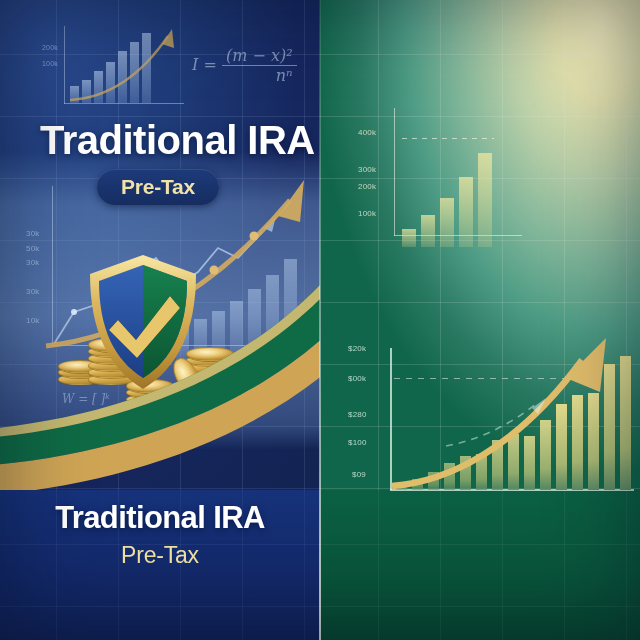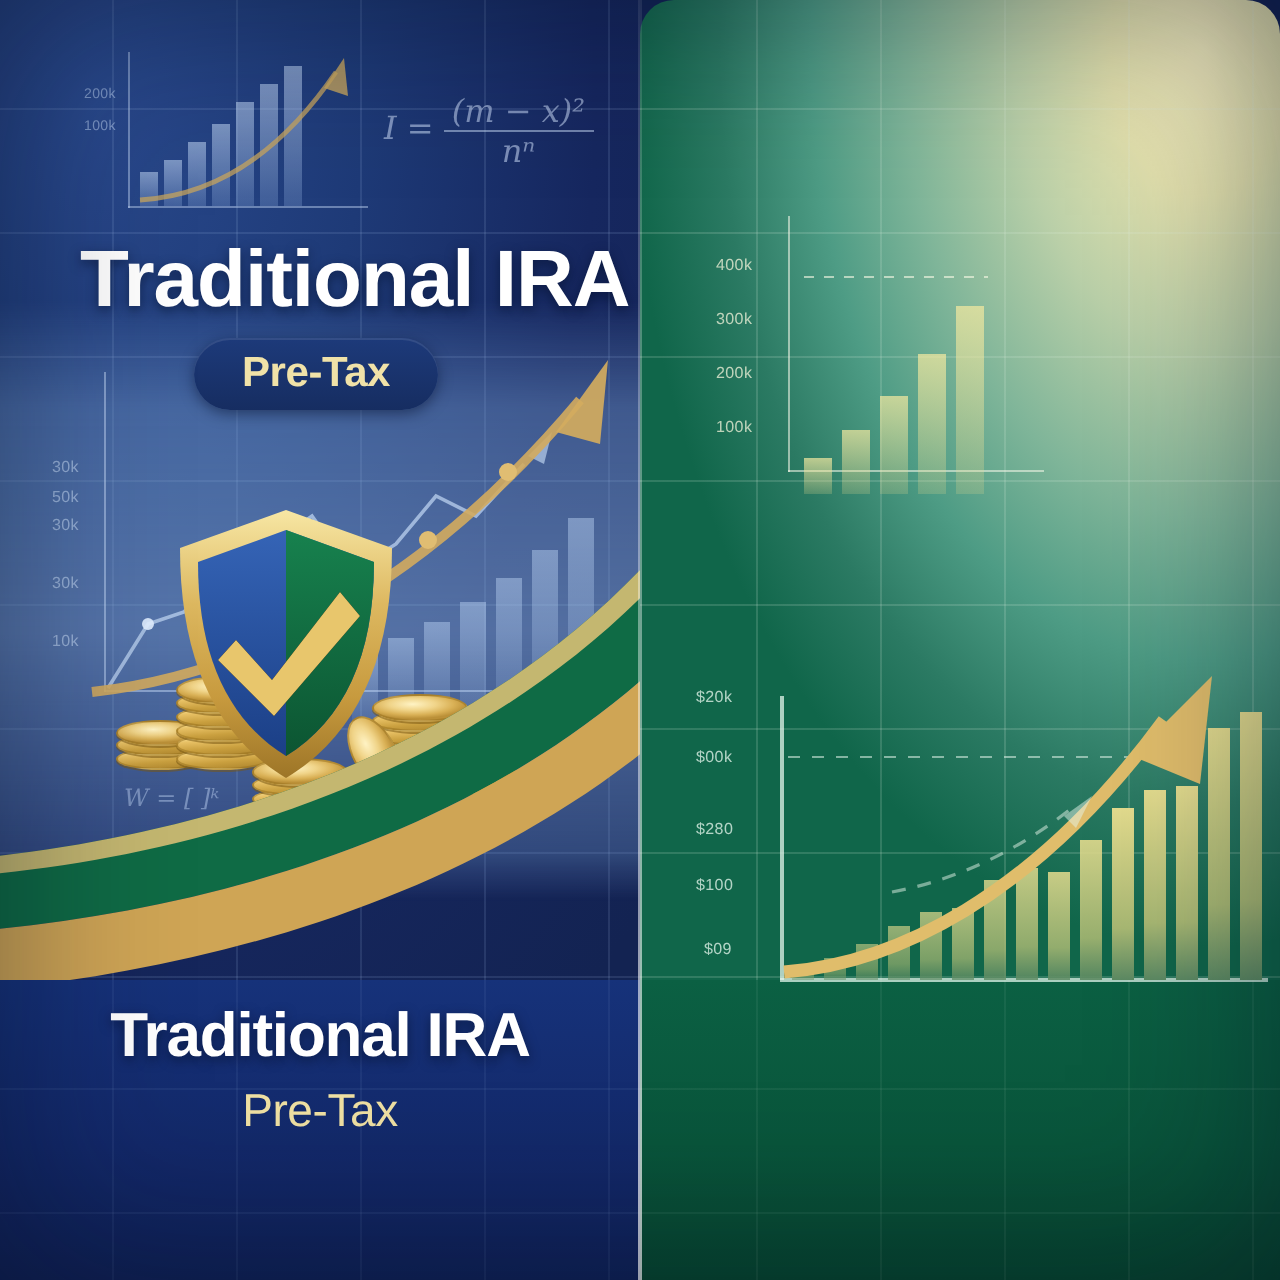--- a/index.html
+++ b/index.html
@@ -11,21 +11,20 @@
   }
   
   .panel{position:absolute;top:0;height:640px;width:320px;overflow:hidden;}
   .panel-left{left:0;
     background:
       radial-gradient(120% 90% at 15% 8%, #2a4a8e 0%, #1e3a77 35%, #16275f 65%, #132352 100%);
   }
   .panel-right{left:320px;
     background:
       radial-gradient(90% 70% at 88% 4%, #f6efc0 0%, #e4e2ae 16%, #b9cfa8 33%, #7fb599 52%, #4e9c85 68%, #2b7a63 84%, #10664a 100%);
-    border-radius: 17px;
   }
   
   .left-plate{
     position:absolute;left:-10px;top:150px;width:345px;height:300px;
     background:linear-gradient(180deg,rgba(123,163,216,.00) 0%,rgba(128,168,219,.40) 18%,rgba(140,178,226,.52) 55%,rgba(120,160,214,.30) 92%,rgba(120,160,214,0) 100%);
     filter:blur(1px);
   }
   
   .grid{position:absolute;inset:0;pointer-events:none;}
   .grid-left{
@@ -73,21 +72,21 @@
 
   
   #chart-br{left:26px;top:18px;width:290px;height:150px;}
   #chart-br .axis{position:absolute;background:rgba(226,244,233,.75);}
   #chart-br .axis-lbl{color:rgba(226,244,233,.78);font-size:8px;}
   #chart-br .bars i{background:linear-gradient(180deg,#e4dc8e,#a8b873 70%,#5c8a63);width:11px;}
 
   
   .formula{position:absolute;font-family:"DejaVu Serif", serif;font-style:italic;white-space:nowrap;}
   #f-tl{left:192px;top:46px;font-size:16px;color:rgba(205,223,250,.55);}
-  #f-tl .frac{display:inline-block;vertical-align:middle;text-align:center;}
+  #f-tl .frac{display:inline-block;vertical-align:middle;text-align:right;}
   #f-tl .num{display:block;padding:0 4px;}
   #f-tl .den{display:block;border-top:1px solid rgba(205,223,250,.5);padding:0 4px;}
   #f-left{left:44px;top:206px;font-size:12px;color:rgba(198,218,248,.45);}
   #f-br{left:368px;top:400px;font-size:13px;color:rgba(228,244,232,.42);}
 
   
   .arrow-svg{position:absolute;pointer-events:none;}
 
   
   .coin-stack{position:absolute;}
@@ -276,21 +275,21 @@
     </svg>
   </div>
 
   <div class="panel panel-right">
     <div class="grid grid-right"></div>
 
     <div class="chart" id="chart-tr">
       <div class="axis" style="left:38px;top:0;width:1px;height:128px;"></div>
       <div class="axis" style="left:38px;top:127px;width:128px;height:1px;"></div>
       <div class="axis-lbl" style="left:2px;top:20px;">400k</div>
-      <div class="axis-lbl" style="left:2px;top:47px;">300k</div>
+      <div class="axis-lbl" style="left:2px;top:57px;">300k</div>
       <div class="axis-lbl" style="left:2px;top:74px;">200k</div>
       <div class="axis-lbl" style="left:2px;top:101px;">100k</div>
       <div class="bars" style="left:46px;bottom:1px;gap:5px;">
         <i style="height:18px"></i>
           <i style="height:32px"></i>
           <i style="height:49px"></i>
         <i style="height:70px"></i>
           <i style="height:94px"></i>
       </div>
       <div style="position:absolute;left:46px;top:30px;width:92px;height:1px;

